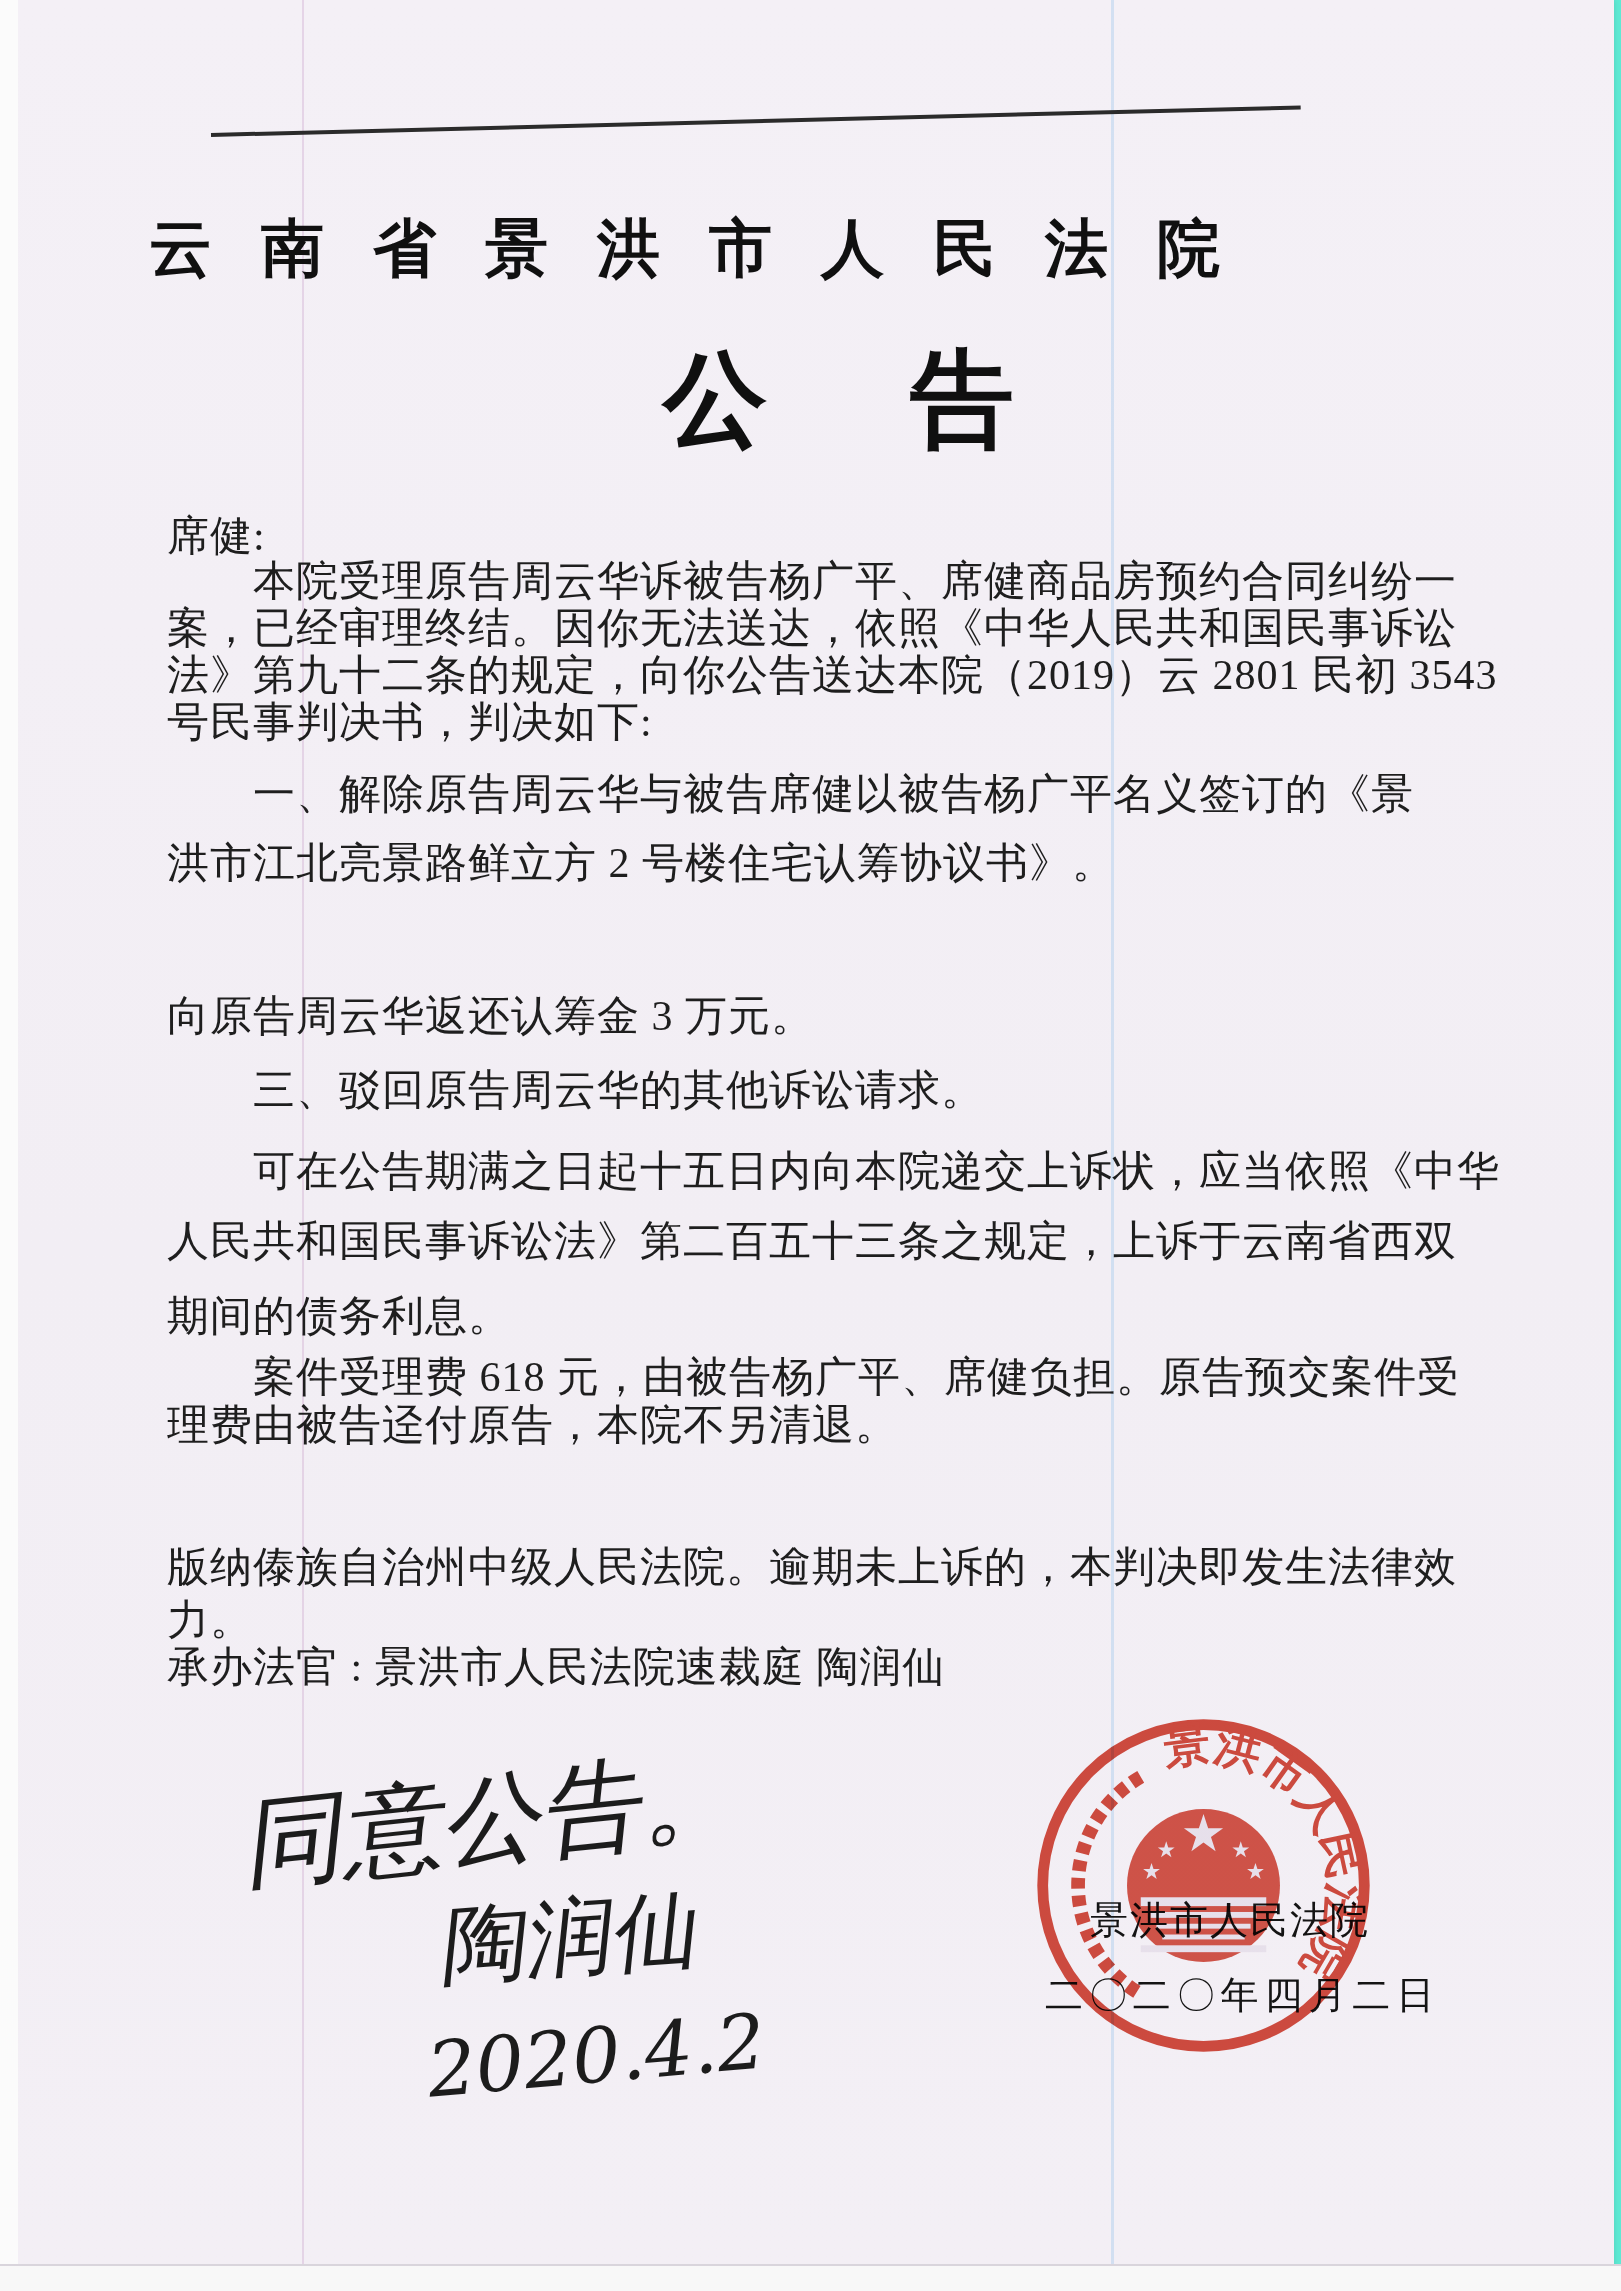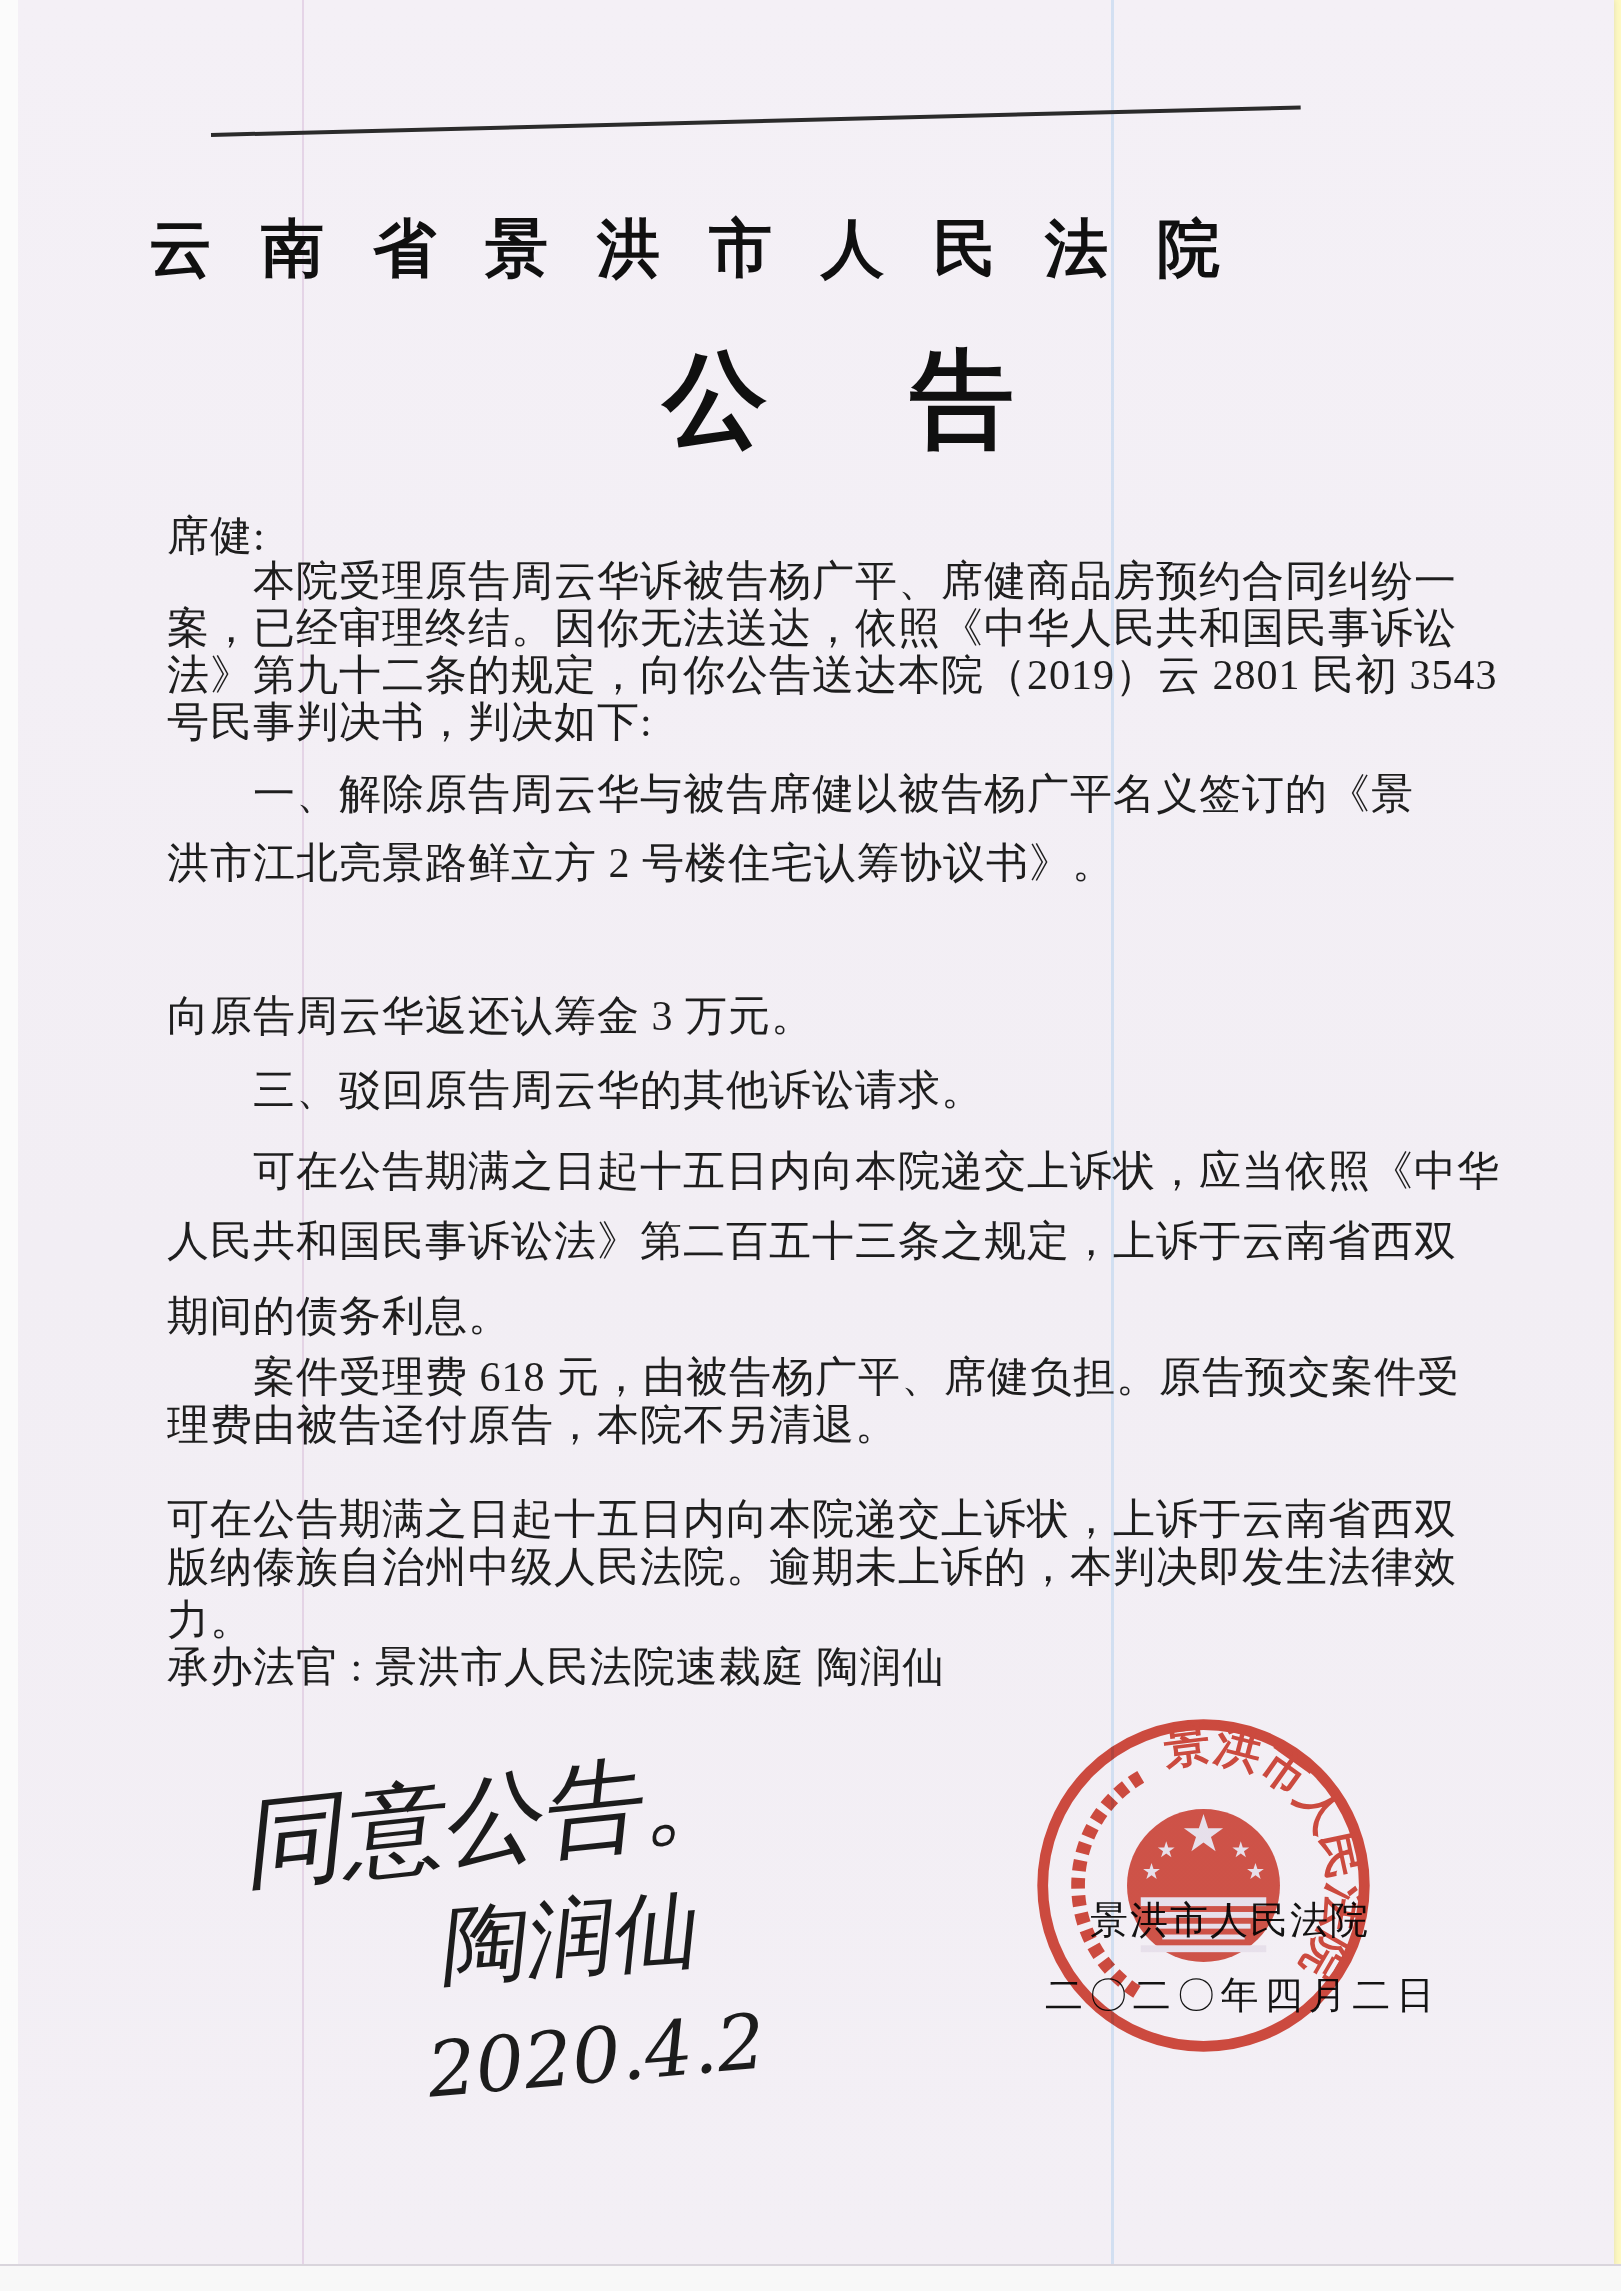--- a/index.html
+++ b/index.html
@@ -1,19 +1,19 @@
 <!DOCTYPE html>
 <html><head>
 <meta charset="utf-8">
 <style>
   html,body{margin:0;padding:0;background:#e9e9e9;}
   .scan{
     position:relative;
     width:1621px;height:2292px;
-    background:#fef9c3;
+    background:#5eead4;
     overflow:hidden;
     font-family:"Liberation Serif", serif;
   }
   .paper{
     position:absolute;
     left:17.6px;top:0;width:1596px;height:2266px;
     background:linear-gradient(180deg,#f4f0f6 0%,#f2eef4 55%,#f3eff5 100%);
     box-shadow:0 0 5.9px rgba(0,0,0,0.12);
   }
   .artifact-v{position:absolute;top:0;height:2266px;pointer-events:none;}
@@ -99,21 +99,20 @@
   <div class="bodyline" style="top:700px">号民事判决书，判决如下:</div>
   <div class="bodyline indent" style="top:772px">一、解除原告周云华与被告席健以被告杨广平名义签订的《景</div>
   <div class="bodyline" style="top:841px">洪市江北亮景路鲜立方 2 号楼住宅认筹协议书》。</div>
   <div class="bodyline" style="top:994px">向原告周云华返还认筹金 3 万元。</div>
   <div class="bodyline indent" style="top:1068px">三、驳回原告周云华的其他诉讼请求。</div>
   <div class="bodyline indent" style="top:1149px">可在公告期满之日起十五日内向本院递交上诉状，应当依照《中华</div>
   <div class="bodyline" style="top:1219px">人民共和国民事诉讼法》第二百五十三条之规定，上诉于云南省西双</div>
   <div class="bodyline" style="top:1294px">期间的债务利息。</div>
   <div class="bodyline indent" style="top:1355px">案件受理费 618 元，由被告杨广平、席健负担。原告预交案件受</div>
   <div class="bodyline" style="top:1403px">理费由被告迳付原告，本院不另清退。</div>
-  <div class="bodyline" style="top:1497px">可在公告期满之日起十五日内向本院递交上诉状，上诉于云南省西双</div>
   <div class="bodyline" style="top:1545px">版纳傣族自治州中级人民法院。逾期未上诉的，本判决即发生法律效</div>
   <div class="bodyline" style="top:1598px">力。</div>
   <div class="bodyline" style="top:1645px">承办法官 : 景洪市人民法院速裁庭 陶润仙</div>
 
   <div class="issuer-line">景洪市人民法院</div>
   <div class="date-line">二〇二〇年四月二日</div>
 
   <div class="hw hw-approval">同意公告。</div>
   <div class="hw hw-sign">陶润仙</div>
   <div class="hw hw-date">2020.4.2</div>

